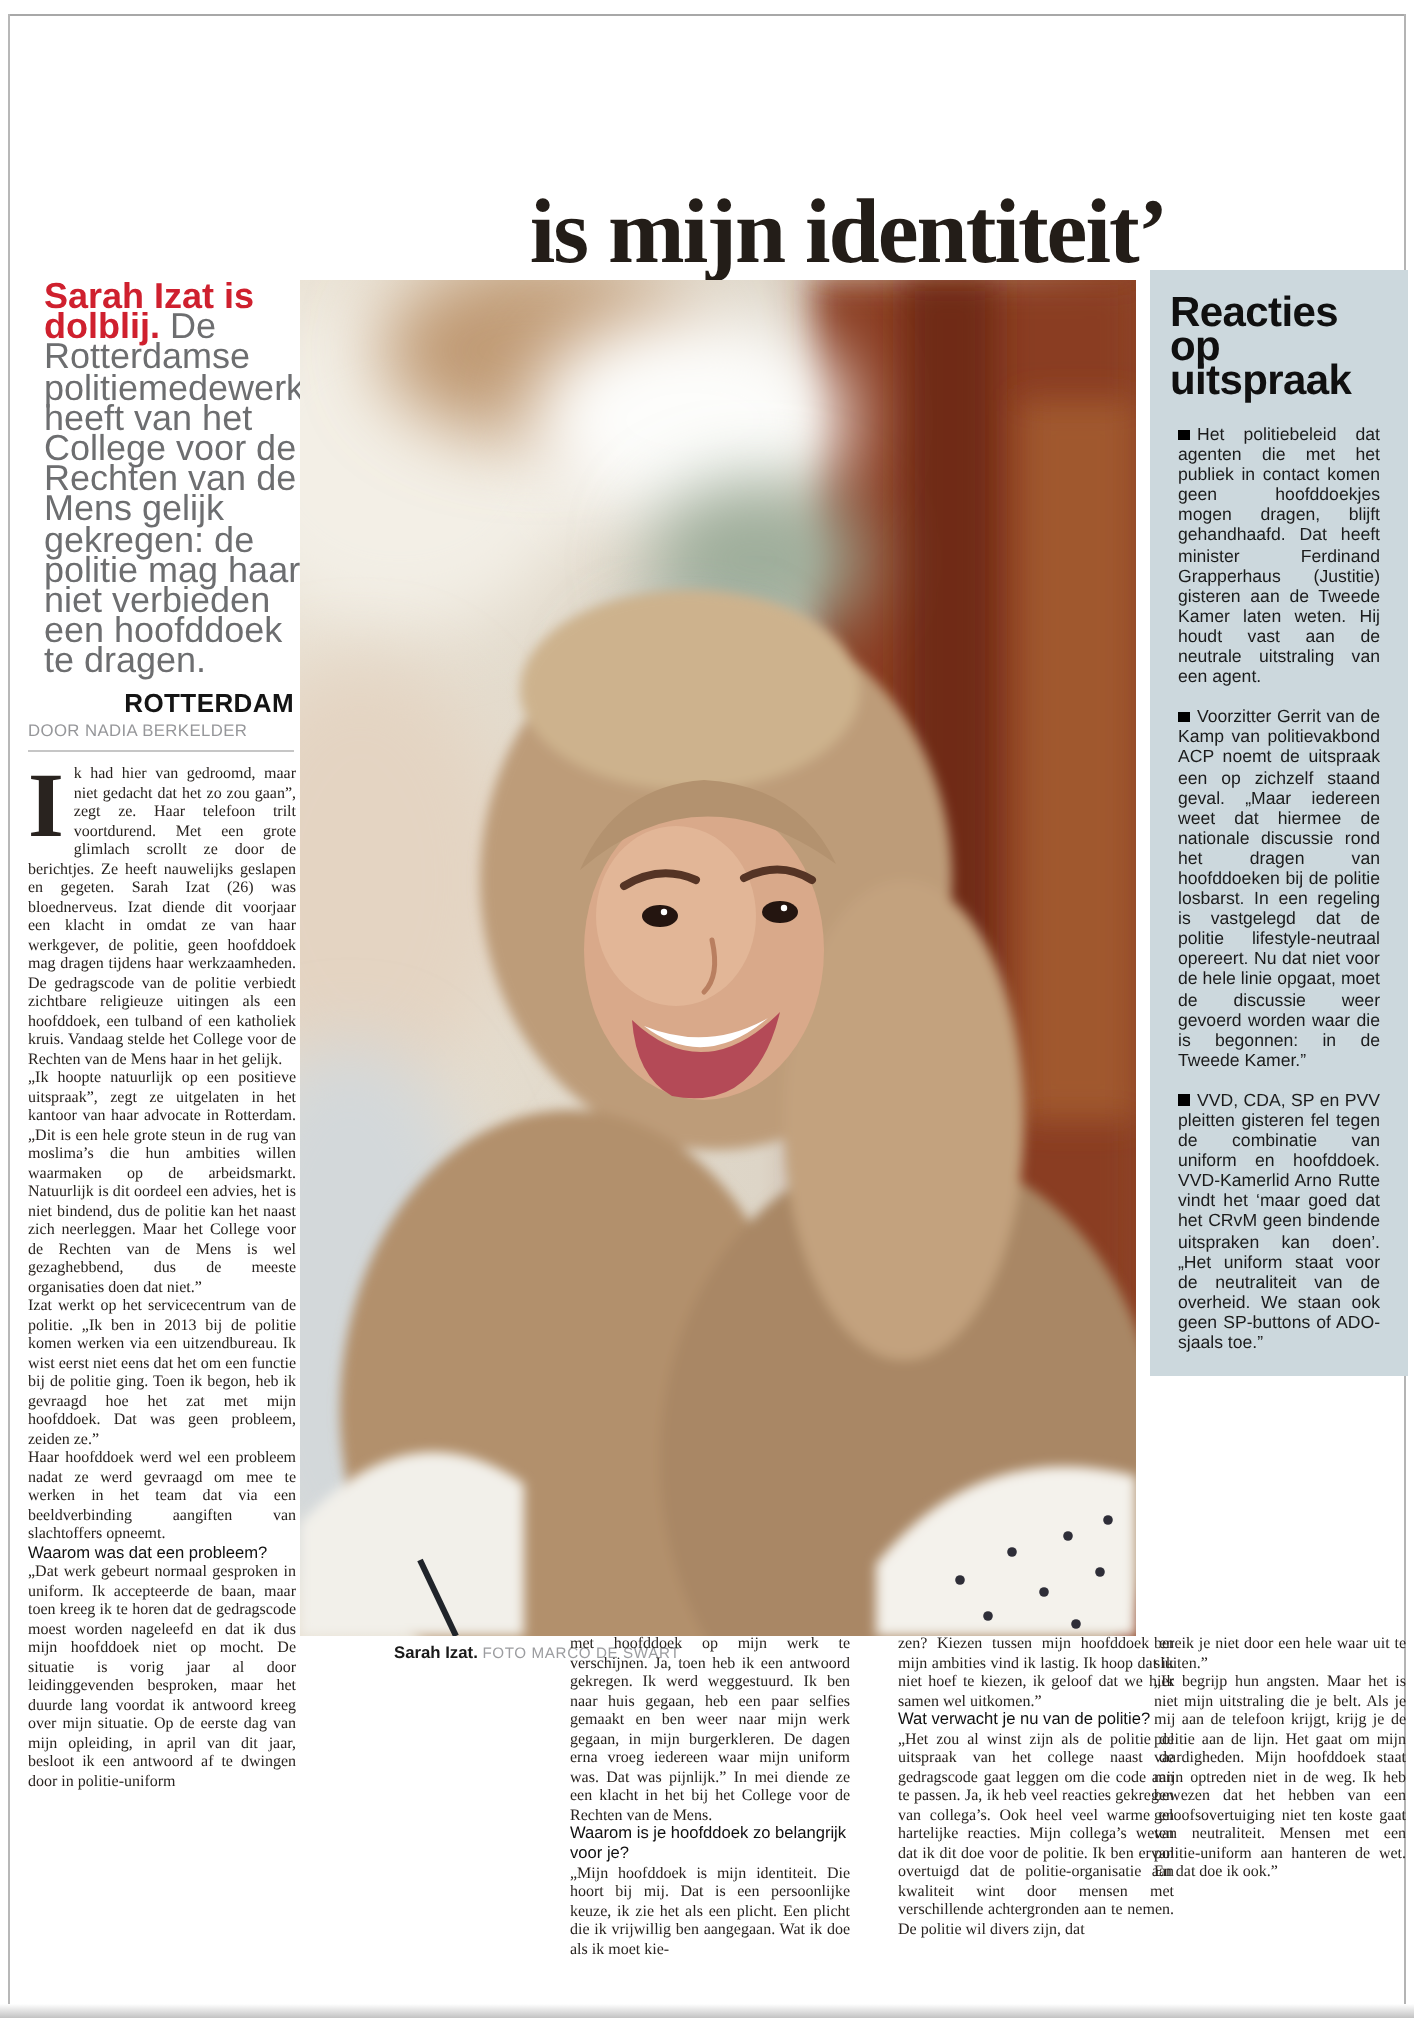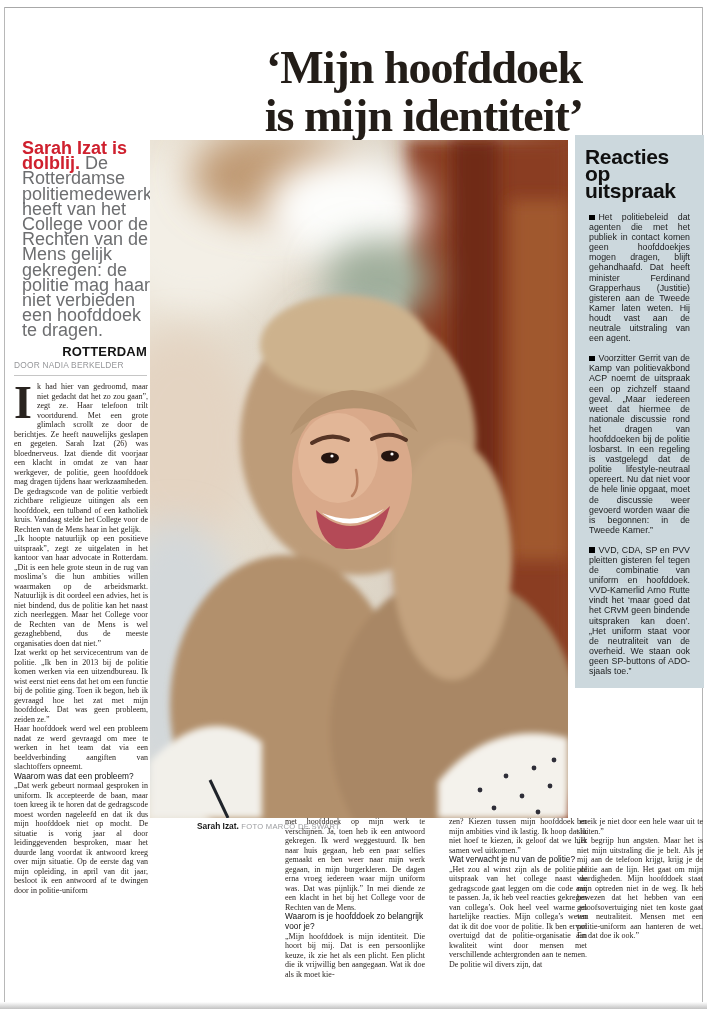--- a/index.html
+++ b/index.html
@@ -53,21 +53,21 @@
 </style>
 </head>
 <body>
 
 <div class="page">
   <div class="edge-top"></div>
   <div class="edge-left"></div>
   <div class="edge-right"></div>
   <div class="edge-bottom"></div>
 
-  <h1 class="headline"><span>‘Mijn hoofddoek</span><br>
+  <h1 class="headline"><br>
     <span>is mijn identiteit’</span></h1>
 
   <div class="intro"><span class="lead">Sarah Izat is dolblij.</span><span> De Rotterdamse politiemedewerkster heeft van het College voor de Rechten van de Mens gelijk gekregen: de politie mag haar niet verbieden een hoofddoek te dragen.</span></div>
 
   <div class="byline">
     <div class="city">ROTTERDAM</div>
     <div class="author">DOOR NADIA BERKELDER</div>
   </div>
 
   <div class="col-left bodytext">

